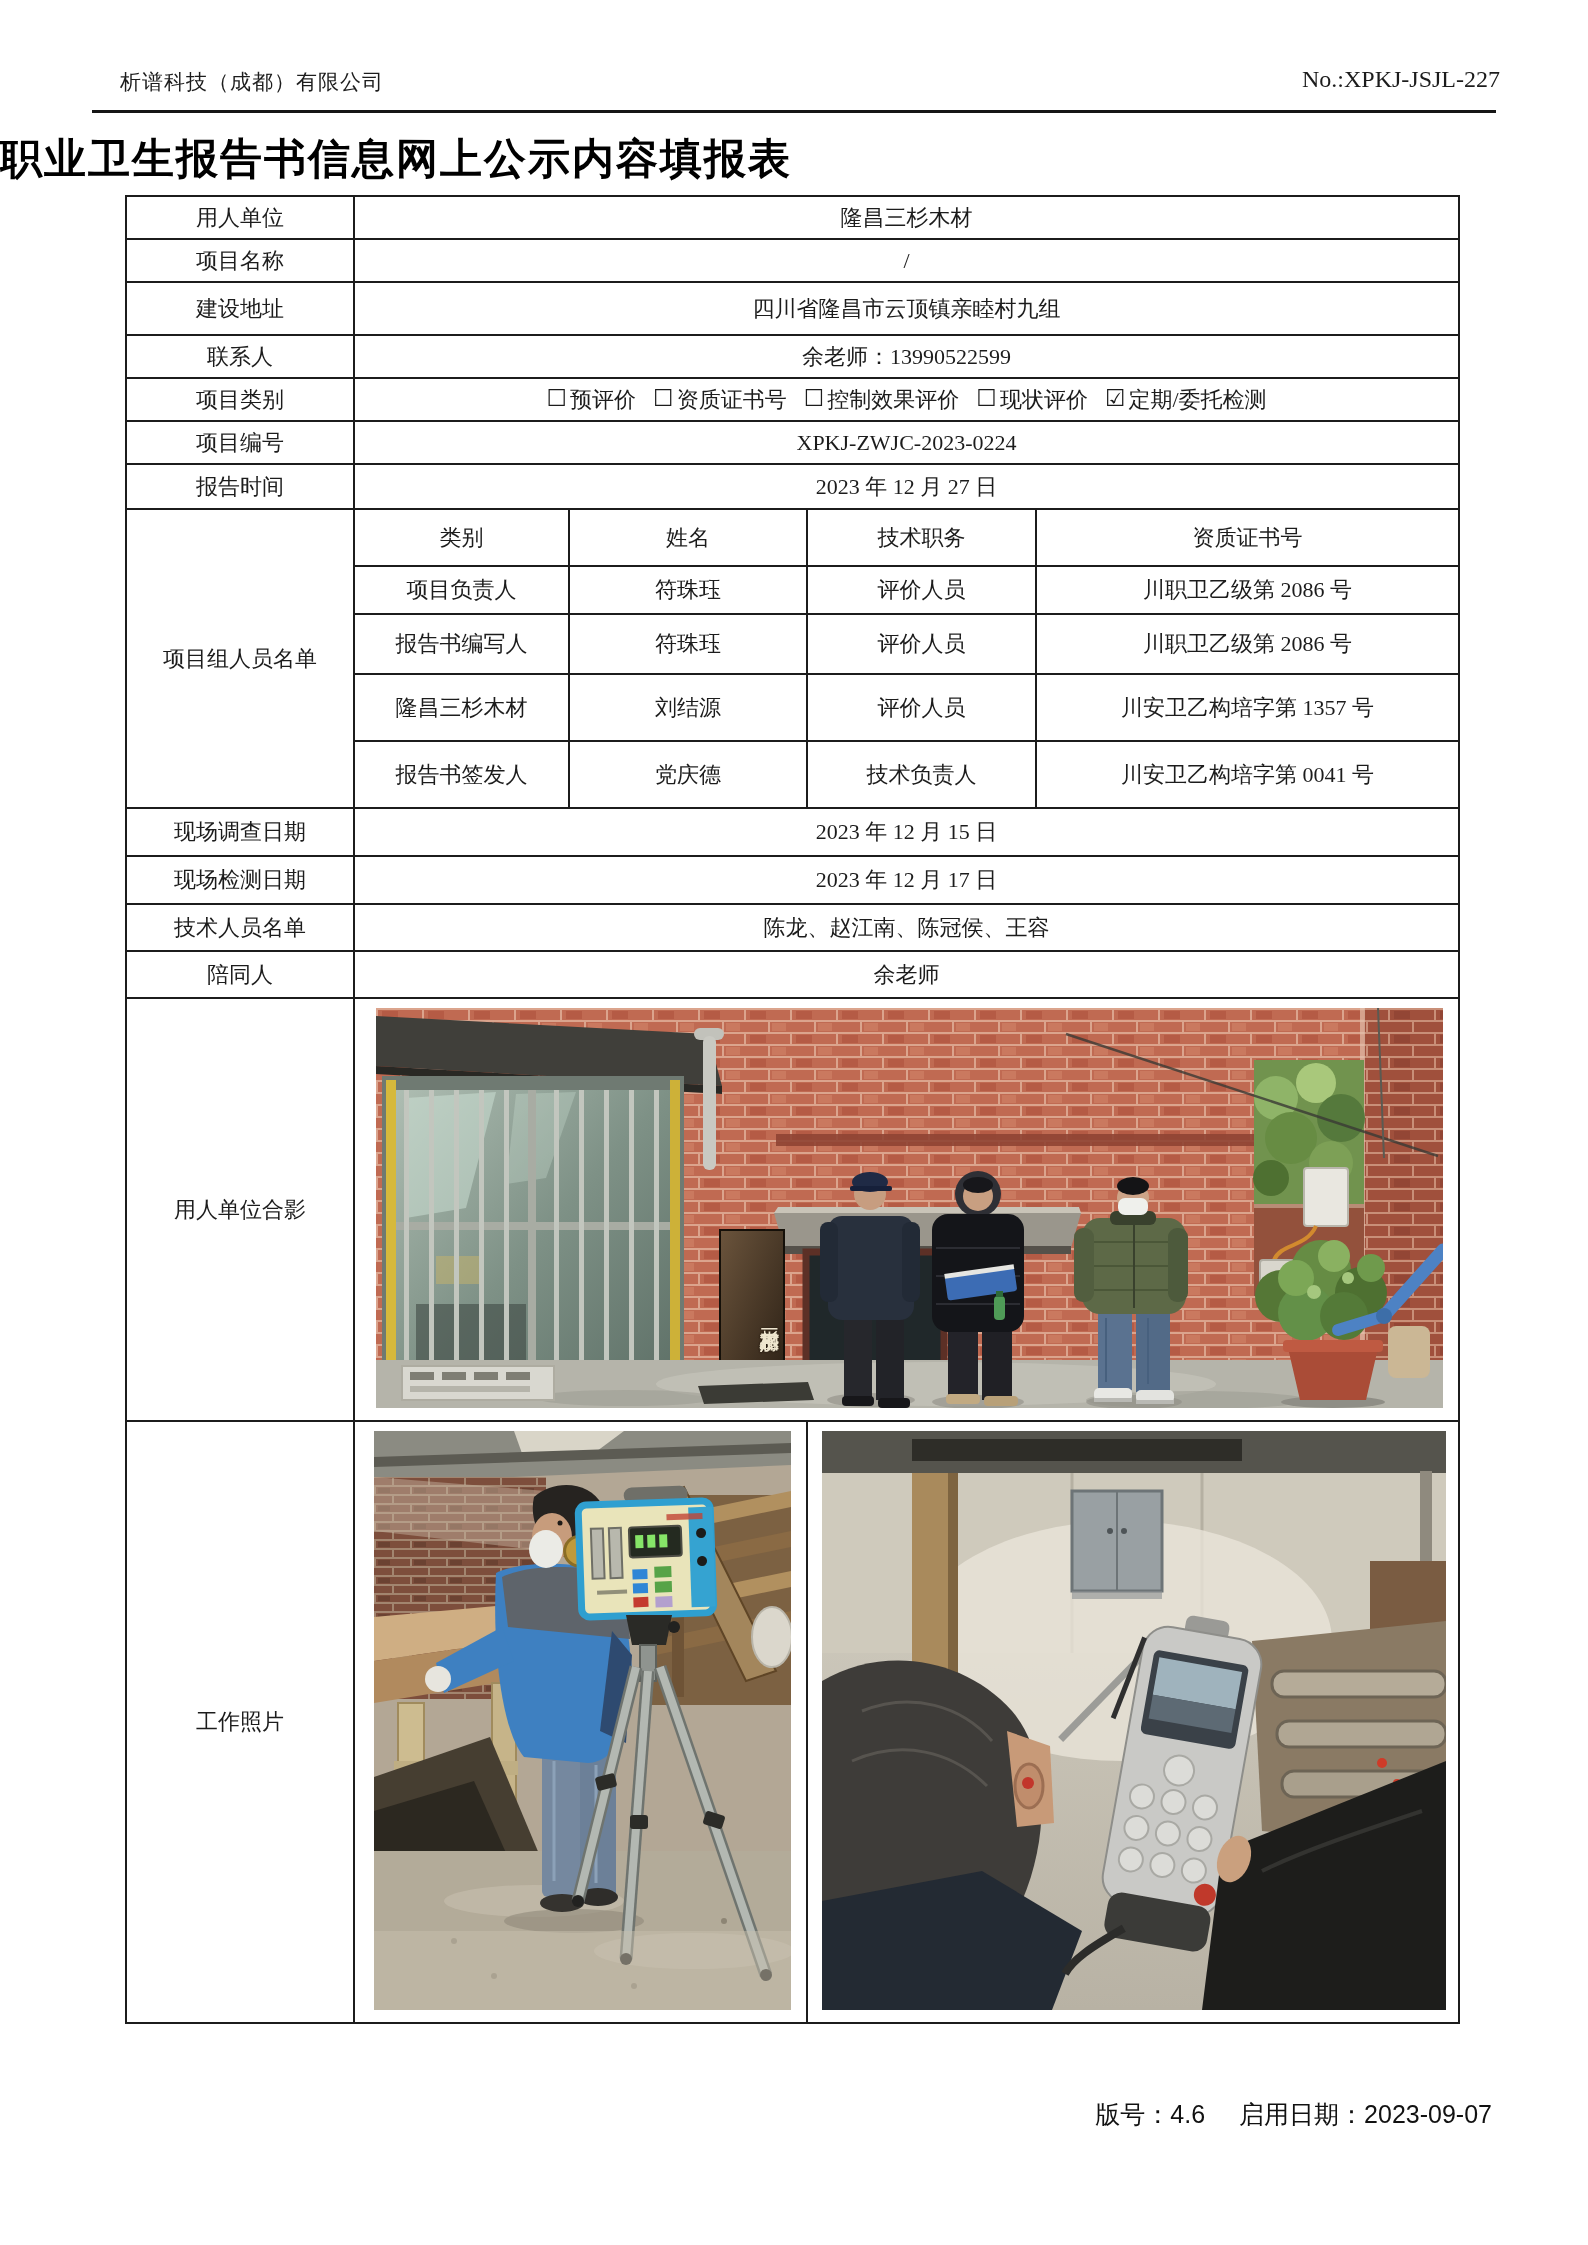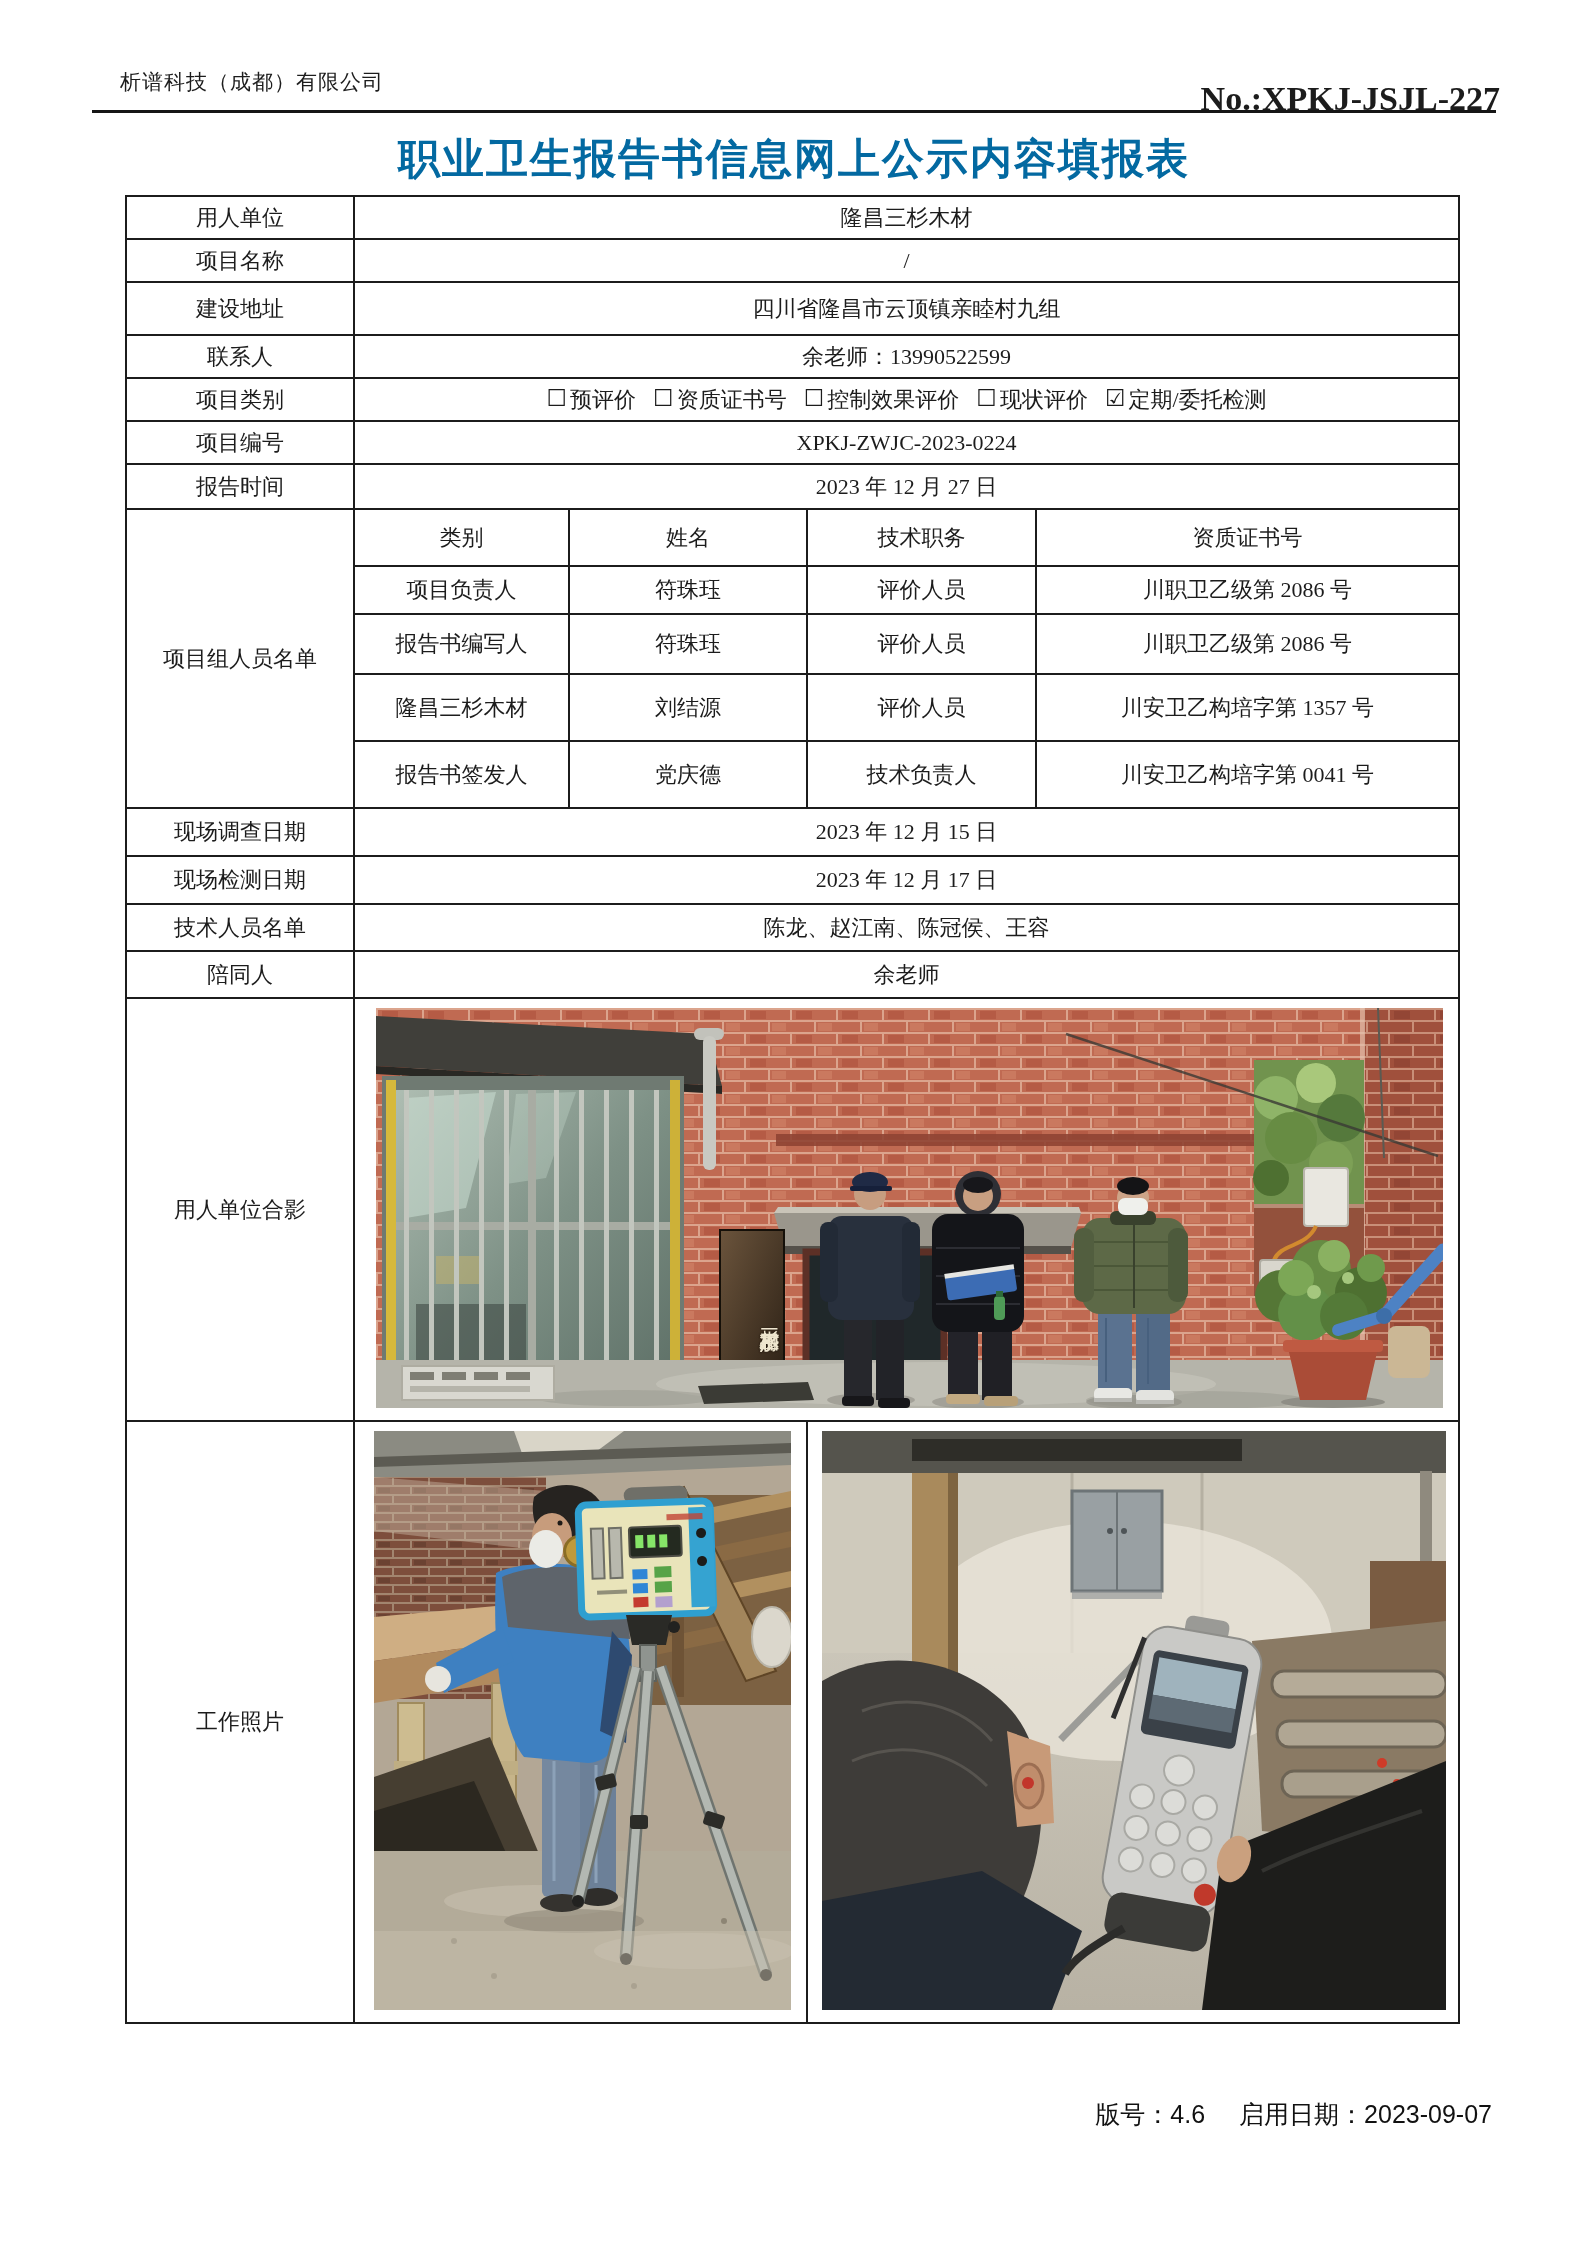--- a/index.html
+++ b/index.html
@@ -3,26 +3,26 @@
 <meta charset="utf-8">
 <style>
   * { box-sizing: border-box; }
   html,body { margin:0; padding:0; }
   body {
     width:1588px; height:2245px; position:relative; overflow:hidden;
     background:#ffffff; color:#1c1c1c;
     font-family:"Liberation Serif","DejaVu Serif",serif;
   }
   .hdr-company { position:absolute; left:120px; top:68px; font-size:21px; letter-spacing:1px; }
-  .hdr-no { position:absolute; right:88px; top:80px; font-size:34px; font-family:"Liberation Serif",serif;font-weight:bold; }
+  .hdr-no { position:absolute; right:88px; top:66px; font-size:24px; font-family:"Liberation Serif",serif; }
   .hdr-rule { position:absolute; left:92px; top:110px; width:1404px; height:3px; background:#161616; }
   .page-title {
-    position:absolute; left:0; top:131px; width:100%; text-align:center;
+    position:absolute; left:0; top:131px; width:100%; 
     font-family:"Liberation Sans","DejaVu Sans",sans-serif; font-weight:700;
-    font-size:42px; letter-spacing:2px; color:#0369a1;
+    font-size:42px; letter-spacing:2px; color:#000000;
   }
   .tbl {
     position:absolute; left:125px; top:195px; width:1335px; height:1829px;
     border:2px solid #1c1c1c; display:grid;
     grid-template-columns:228px 215px 238px 229px 421px;
     grid-template-rows:43px 43px 53px 43px 43px 43px 45px 57px 48px 60px 67px 67px 48px 48px 47px 47px 423px 600px;
     background:#fff;
   }
   .c {
     border-right:2px solid #1c1c1c; border-bottom:2px solid #1c1c1c;

